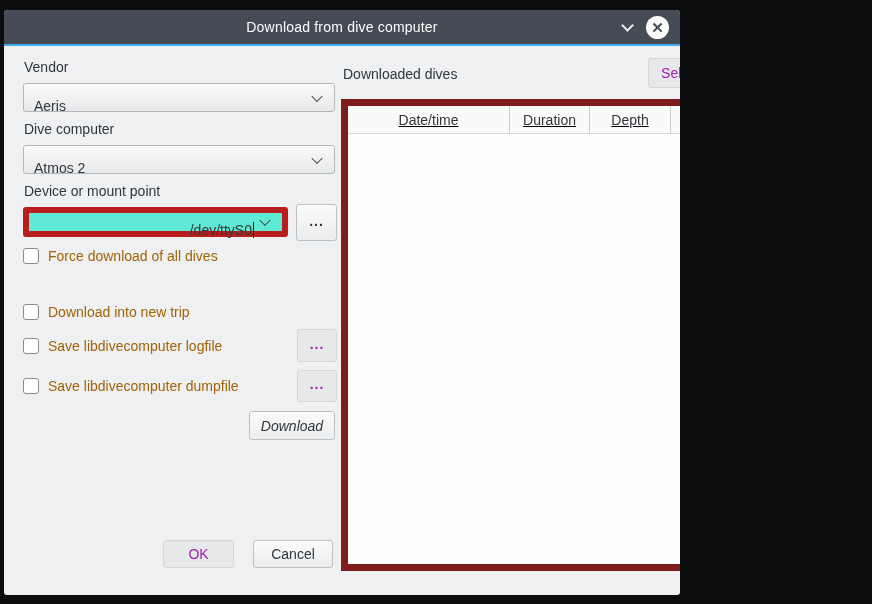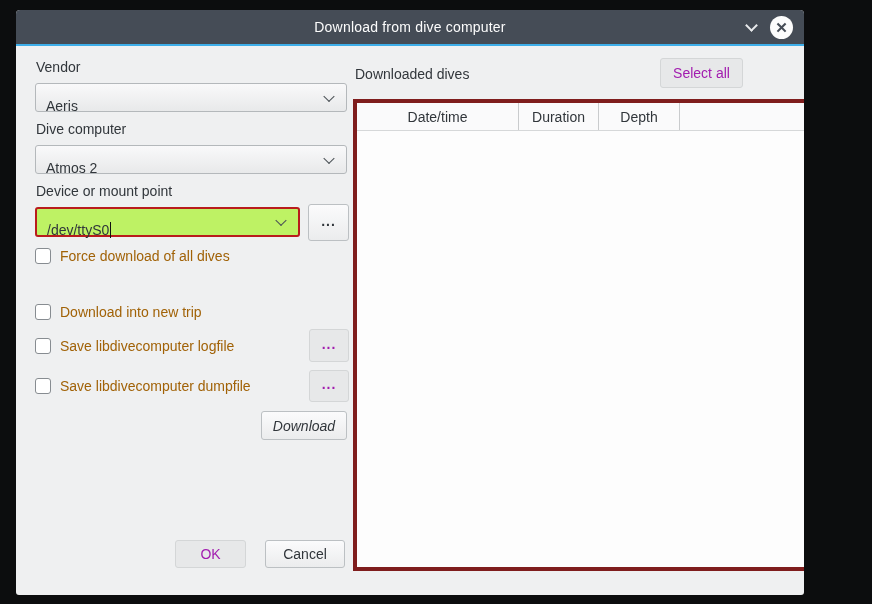--- a/index.html
+++ b/index.html
@@ -1,19 +1,19 @@
 <!DOCTYPE html>
 <html><head>
 <meta charset="utf-8">
 <style>
   * { margin:0; padding:0; box-sizing:border-box; }
   html,body { width:872px; height:604px; background:#0c0d0e; font-family:"Liberation Sans", sans-serif; }
   .stage { position:relative; width:872px; height:604px; background:#0c0d0e; overflow:hidden; }
   .window {
-    position:absolute; left:16px; top:10px; width:788px; height:585px;
+    position:absolute; left:4px; top:10px; width:676px; height:585px;
     background:#eff0f1; border-radius:4px 4px 3px 3px; overflow:hidden;
   }
   
   .titlebar {
     position:absolute; left:0; top:0; width:100%; height:34px;
     background:#454c56; display:flex; align-items:center; justify-content:center;
   }
   .titlebar-text { color:#fcfcfc; font-size:14px; letter-spacing:.2px; }
   .accent-line { position:absolute; left:0; top:34px; width:100%; height:2px; background:#3daee9; }
   .shade-btn { position:absolute; right:44px; top:9px; width:18px; height:16px; display:flex; align-items:center; justify-content:center; cursor:default; }
@@ -23,39 +23,39 @@
     background:#fcfcfc; display:flex; align-items:center; justify-content:center;
   }
   .close-x { color:#454c56; font-size:15px; font-weight:bold; line-height:1; margin-top:-1px; }
   
   .label { position:absolute; font-size:14px; color:#31363b; }
   .combo {
     position:absolute; background:linear-gradient(#f9f9fa,#e8e9ea);
     border:1px solid #b4b8bb; border-radius:3px; display:flex; align-items:center;
     padding:16px 28px 0 10px; font-size:14px; color:#31363b;
   }
-  .combo.focused { background:#bef264; border:2px solid #b91c1c; }
+  .combo.focused { background:#5eead4; border:6px solid #b91c1c;justify-content:flex-end; }
   .chev { position:absolute; right:13px; top:50%; width:8px; height:8px;
     border-right:1.6px solid #4a5055; border-bottom:1.6px solid #4a5055;
     transform:translateY(-70%) rotate(45deg); }
   .caret { display:inline-block; width:1px; height:16px; background:#111; margin-left:1px; vertical-align:-3px; }
   .btn {
     position:absolute; background:linear-gradient(#fbfbfc,#ebeced);
     border:1px solid #bcc0c3; border-radius:3px; color:#31363b; font-size:14px;
     display:flex; align-items:center; justify-content:center;
   }
   .btn.disabled { background:#e7e8e9; border-color:#d4d6d7; color:#a21caf; }
   .dots { letter-spacing:1px; font-weight:bold; margin-top:-4px; }
   .cb-row { position:absolute; display:flex; align-items:center; }
   .cb { width:16px; height:16px; border:1px solid #878c91; border-radius:3px; background:#fff; flex:0 0 auto; }
   .cb-label { margin-left:9px; font-size:14px; color:#a16207; white-space:nowrap; }
   
   .dive-table {
     position:absolute; left:337px; top:89px; width:495px; height:472px;
-    border:4px solid #7f1d1d; background:#fdfdfd;
+    border:7px solid #7f1d1d; background:#fdfdfd;text-decoration:underline;
   }
   .thead { display:flex; height:28px; background:#fafafb; border-bottom:1px solid #d6d8d9; }
   .th { display:flex; align-items:center; justify-content:center;
     font-size:14px; color:#31363b; border-right:1px solid #c9cbcd; height:100%; }
   .th:last-child { border-right:none; }
   .th-datetime { width:162px; } .th-duration { width:80px; } .th-depth { width:81px; } .th-extra { flex:1; }
   .tbody { width:100%; height:calc(100% - 28px); background:#fdfdfd; }
 </style>
 </head>
 <body>

